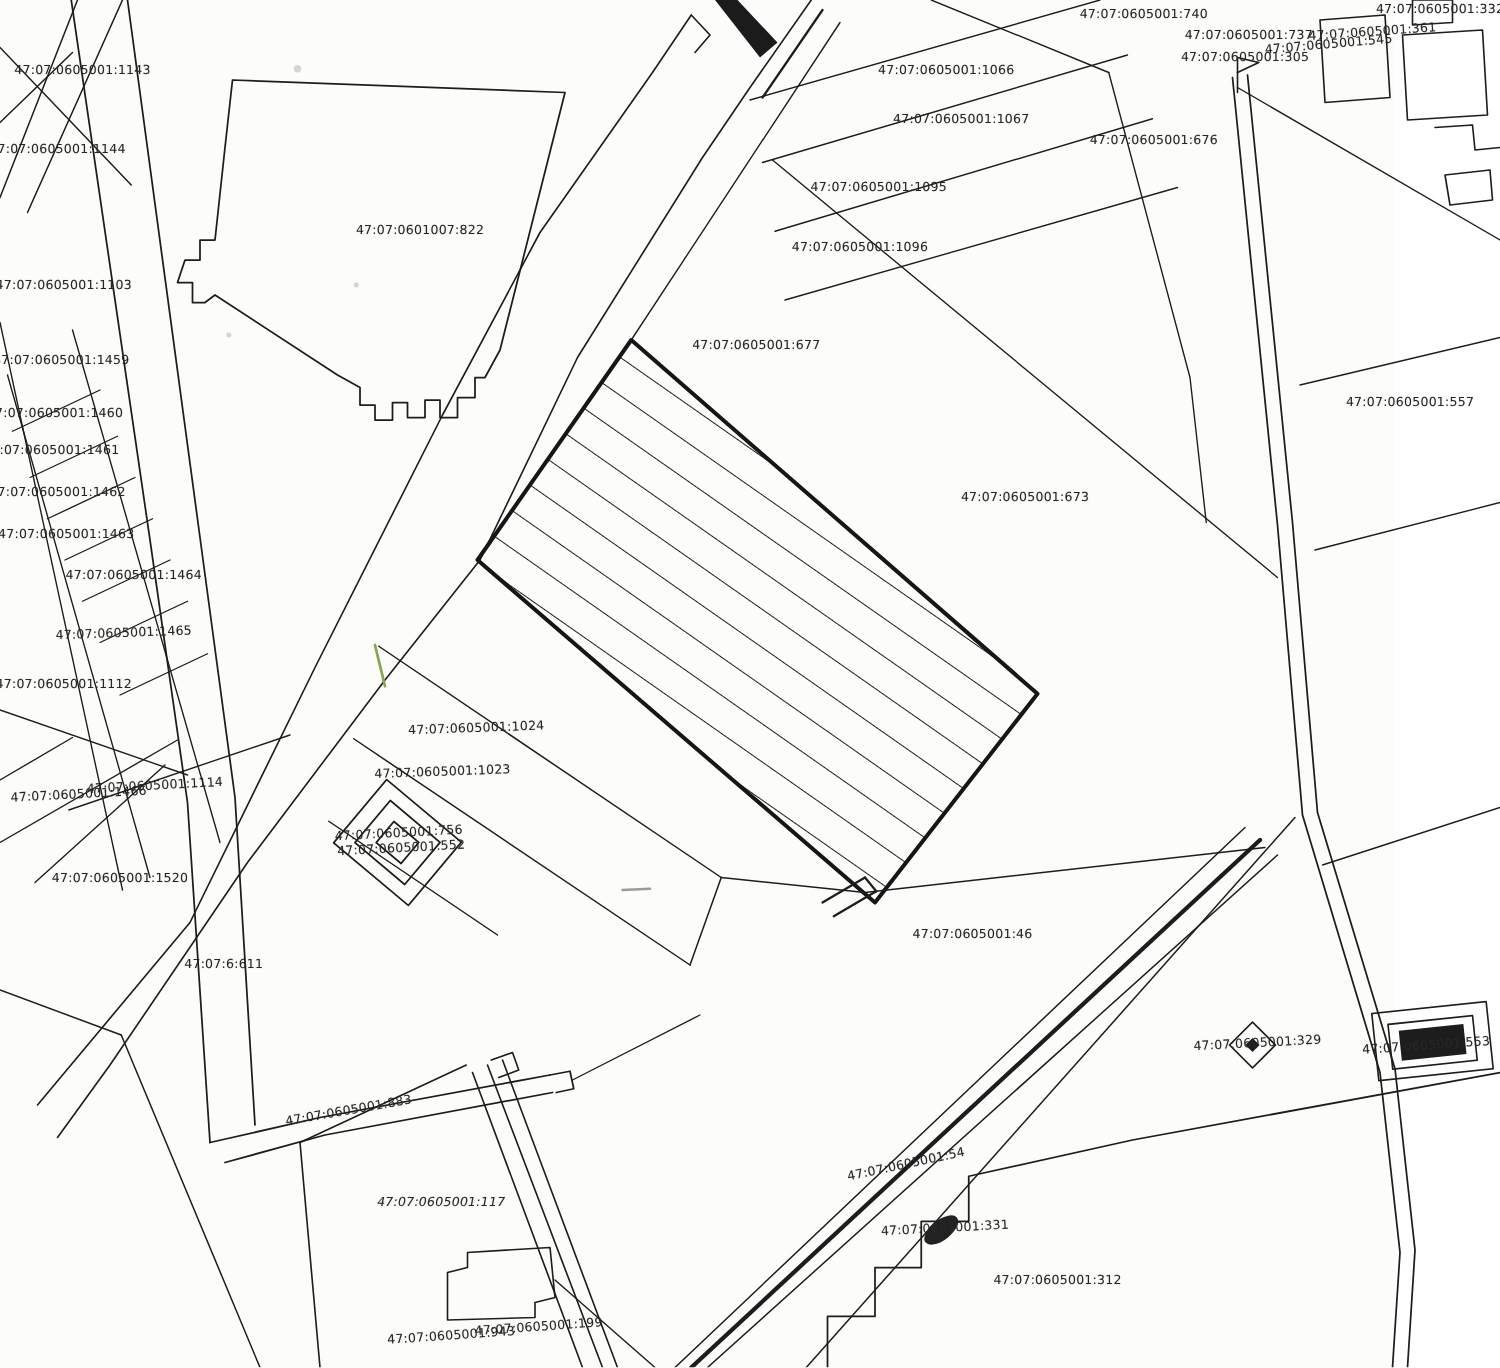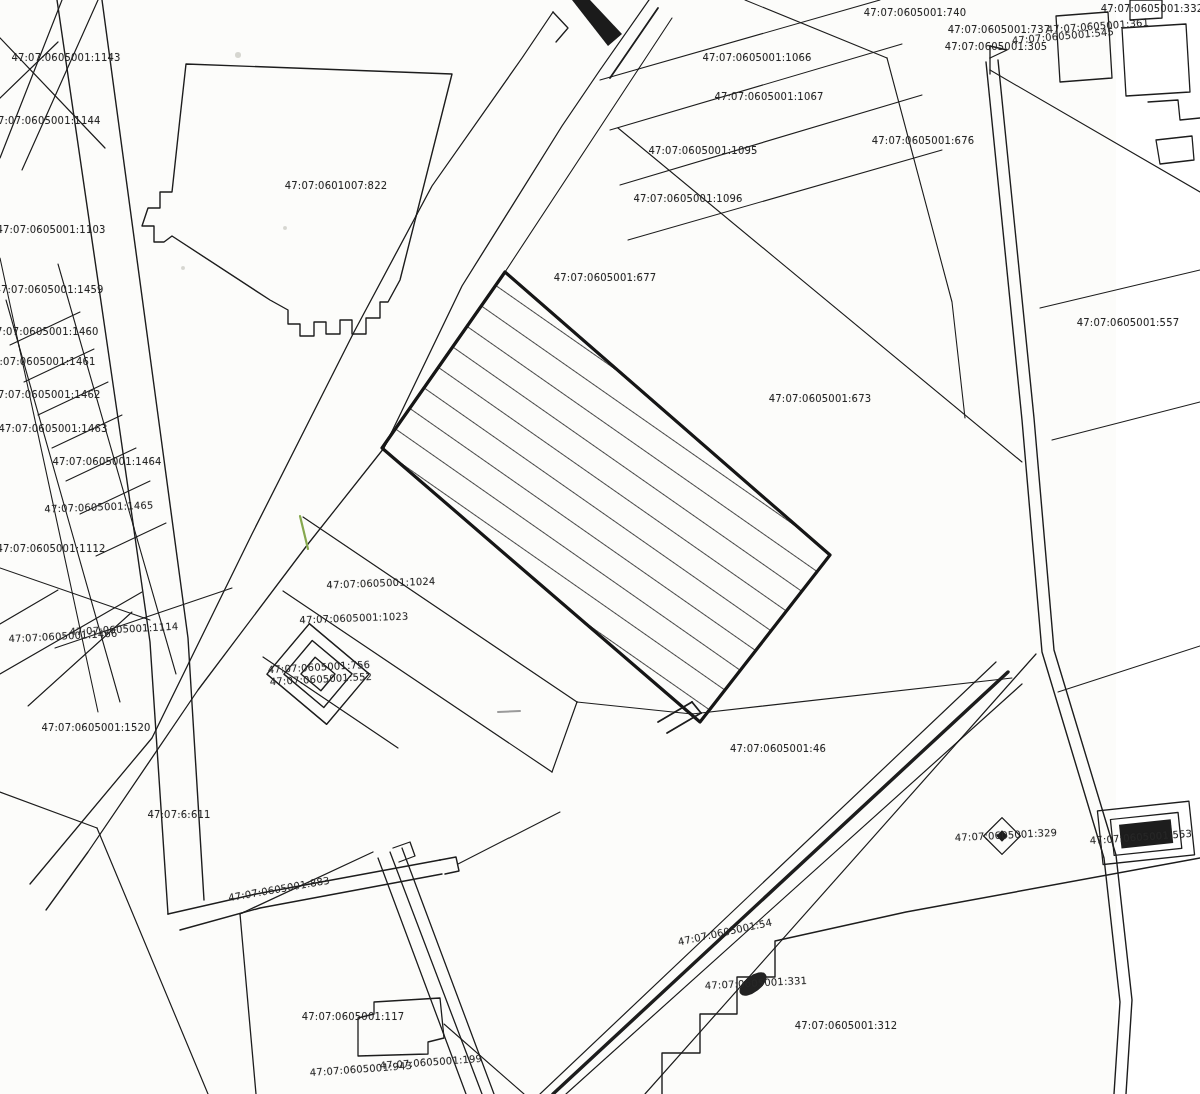--- a/index.html
+++ b/index.html
@@ -181,21 +181,21 @@
 
   <div id="labels">
       <div class="plabel" style="left: 915px; top: 12px;">47:07:0605001:740</div>
       <div class="plabel" style="left: 757px; top: 57px;">47:07:0605001:1066</div>
       <div class="plabel" style="left: 999px; top: 29px;">47:07:0605001:737</div>
       <div class="plabel" style="left: 1098px; top: 26px; transform: translate(-50%, -50%) rotate(-4deg);">47:07:0605001:361</div>
       <div class="plabel" style="left: 1063px; top: 36px; transform: translate(-50%, -50%) rotate(-5deg);">47:07:0605001:545</div>
       <div class="plabel" style="left: 996px; top: 46px;">47:07:0605001:305</div>
       <div class="plabel" style="left: 1152px; top: 8px;">47:07:0605001:332</div>
       <div class="plabel" style="left: 769px; top: 96px;">47:07:0605001:1067</div>
-      <div class="plabel" style="left: 923px; top: 140px;">47:07:0605001:676</div>
+      <div class="plabel" style="left: 923px; top: 113px;">47:07:0605001:676</div>
       <div class="plabel" style="left: 703px; top: 150px;">47:07:0605001:1095</div>
       <div class="plabel" style="left: 688px; top: 198px;">47:07:0605001:1096</div>
       <div class="plabel" style="left: 300px; top: 185px; margin-left: 36px;">47:07:0601007:822</div>
       <div class="plabel" style="left: 66px; top: 57px;">47:07:0605001:1143</div>
       <div class="plabel" style="left: 46px; top: 120px;">47:07:0605001:1144</div>
       <div class="plabel" style="left: 51px; top: 229px;">47:07:0605001:1103</div>
       <div class="plabel" style="left: 605px; top: 277px;">47:07:0605001:677</div>
       <div class="plabel" style="left: 49px; top: 289px;">47:07:0605001:1459</div>
       <div class="plabel" style="left: 1128px; top: 322px;">47:07:0605001:557</div>
       <div class="plabel" style="left: 44px; top: 331px;">47:07:0605001:1460</div>
@@ -205,26 +205,26 @@
       <div class="plabel" style="left: 63px; top: 461px; margin-left: 44px;">47:07:0605001:1464</div>
       <div class="plabel" style="left: 820px; top: 398px;">47:07:0605001:673</div>
       <div class="plabel" style="left: 99px; top: 507px; transform: translate(-50%, -50%) rotate(-2deg);">47:07:0605001:1465</div>
       <div class="plabel" style="left: 51px; top: 548px;">47:07:0605001:1112</div>
       <div class="plabel" style="left: 381px; top: 583px; transform: translate(-50%, -50%) rotate(-2deg);">47:07:0605001:1024</div>
       <div class="plabel" style="left: 354px; top: 618px; transform: translate(-50%, -50%) rotate(-2deg);">47:07:0605001:1023</div>
       <div class="plabel" style="left: 124px; top: 629px; transform: translate(-50%, -50%) rotate(-3deg);">47:07:0605001:1114</div>
       <div class="plabel" style="left: 63px; top: 636px; transform: translate(-50%, -50%) rotate(-3deg);">47:07:0605001:1466</div>
       <div class="plabel" style="left: 319px; top: 667px; transform: translate(-50%, -50%) rotate(-3deg);">47:07:0605001:756</div>
       <div class="plabel" style="left: 321px; top: 679px; transform: translate(-50%, -50%) rotate(-3deg);">47:07:0605001:552</div>
-      <div class="plabel" style="left: 96px; top: 727px;">47:07:0605001:1520</div>
+      <div class="plabel" style="left: 96px; top: 703px;">47:07:0605001:1520</div>
       <div class="plabel" style="left: 744px; top: 748px; margin-left: 34px;">47:07:0605001:46</div>
-      <div class="plabel" style="left: 179px; top: 772px; margin-top: 42px;">47:07:6:611</div>
+      <div class="plabel" style="left: 179px; top: 772px;">47:07:6:611</div>
       <div class="plabel" style="left: 1006px; top: 835px; transform: translate(-50%, -50%) rotate(-3deg);">47:07:0605001:329</div>
       <div class="plabel" style="left: 1141px; top: 837px; transform: translate(-50%, -50%) rotate(-4deg);">47:07:0605001:553</div>
       <div class="plabel" style="left: 279px; top: 889px; transform: translate(-50%, -50%) rotate(-10deg);">47:07:0605001:883</div>
       <div class="plabel" style="left: 725px; top: 932px; transform: translate(-50%, -50%) rotate(-12deg);">47:07:0605001:54</div>
-      <div class="plabel" style="left: 353px; top: 1016px;">47:07:0605001:117</div>
+      <div class="plabel" style="left: 353px; top: 962px; font-style: italic;">47:07:0605001:117</div>
       <div class="plabel" style="left: 756px; top: 983px; transform: translate(-50%, -50%) rotate(-3deg);">47:07:0605001:331</div>
       <div class="plabel" style="left: 846px; top: 1025px;">47:07:0605001:312</div>
       <div class="plabel" style="left: 431px; top: 1062px; transform: translate(-50%, -50%) rotate(-4deg);">47:07:0605001:199</div>
       <div class="plabel" style="left: 361px; top: 1069px; transform: translate(-50%, -50%) rotate(-4deg);">47:07:0605001:943</div>
     </div>
 </div>
 
 </body></html>

